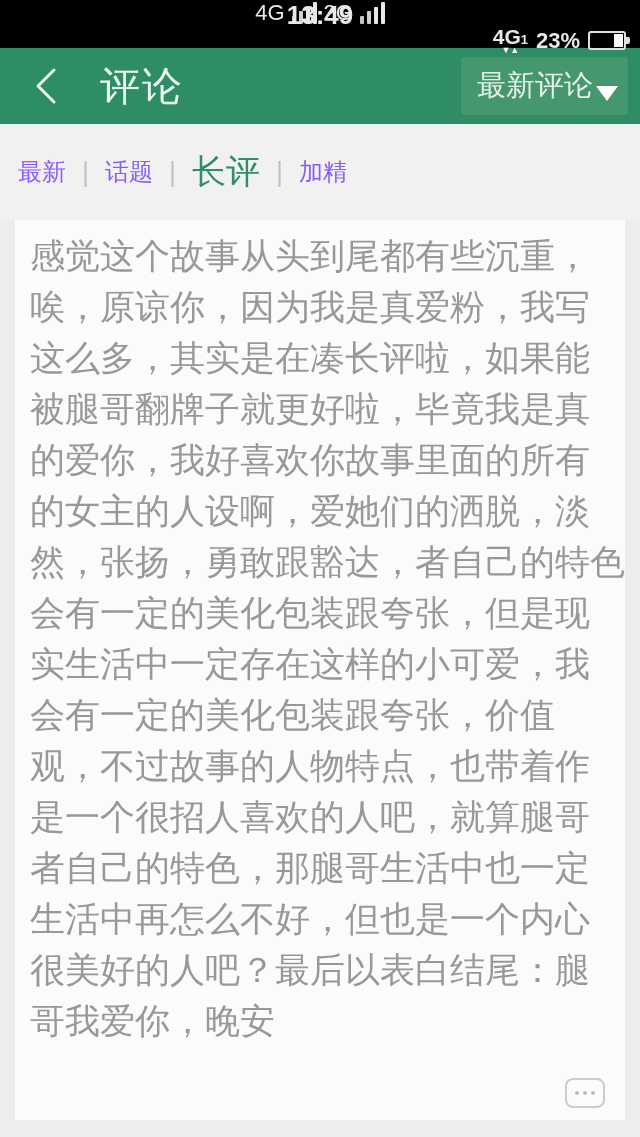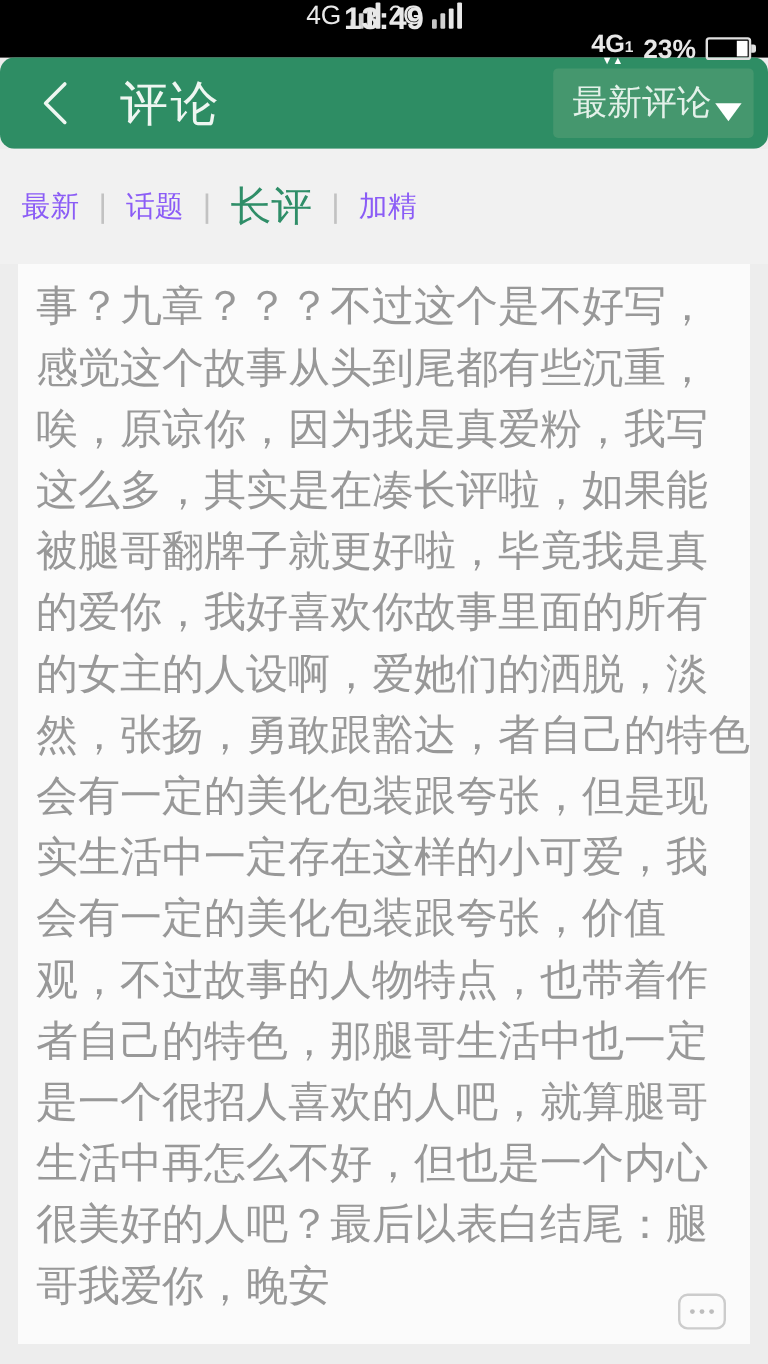--- a/index.html
+++ b/index.html
@@ -37,21 +37,21 @@
   .batt-pct { font-size: 22px; font-weight: 600; }
   .battery { position: relative; width: 38px; height: 19px;
     border: 2px solid #e0e0e0; border-radius: 3px; display:inline-block; }
   .battery:after { content:""; position:absolute; right:-6px; top:4px;
     width:4px; height:7px; background:#e0e0e0; border-radius:0 2px 2px 0; }
   .battery .fill { position:absolute; right:1px; top:1px; bottom:1px; width:9px; background:#fff; }
 
   
   .header {
     height: 76px; background: #2e8d64;
-    display: flex; align-items: center; padding: 0 12px 0 34px; border-radius: 12px;
+    display: flex; align-items: center; padding: 0 12px 0 34px;
   }
   .back { width: 26px; height: 40px; display:flex; align-items:center; cursor: pointer; }
   .title { color: #eef6f1; font-size: 40px; margin-left: 40px; letter-spacing: 2px; }
   .sort-btn {
     margin-left: auto; background: #45976e; border: none; cursor: pointer;
     color: #e3f1e9; font-size: 29px; font-family: inherit;
     height: 58px; padding: 0 10px 0 16px; border-radius: 4px;
     display: flex; align-items: center;
   }
   .sort-btn .tri {
@@ -140,34 +140,33 @@
     <span class="tab-sep">|</span>
     <span class="tab">话题</span>
     <span class="tab-sep">|</span>
     <span class="tab active">长评</span>
     <span class="tab-sep">|</span>
     <span class="tab">加精</span>
   </div>
 
   <div class="card">
     <div class="comment-text">
-        <div class="comment-line">事？九章？？？不过这个是不好写，</div>
         <div class="comment-line">感觉这个故事从头到尾都有些沉重，</div>
         <div class="comment-line">唉，原谅你，因为我是真爱粉，我写</div>
         <div class="comment-line">这么多，其实是在凑长评啦，如果能</div>
         <div class="comment-line">被腿哥翻牌子就更好啦，毕竟我是真</div>
         <div class="comment-line">的爱你，我好喜欢你故事里面的所有</div>
         <div class="comment-line">的女主的人设啊，爱她们的洒脱，淡</div>
         <div class="comment-line">然，张扬，勇敢跟豁达，者自己的特色</div>
         <div class="comment-line">会有一定的美化包装跟夸张，但是现</div>
         <div class="comment-line">实生活中一定存在这样的小可爱，我</div>
         <div class="comment-line">会有一定的美化包装跟夸张，价值</div>
         <div class="comment-line">观，不过故事的人物特点，也带着作</div>
+        <div class="comment-line">是一个很招人喜欢的人吧，就算腿哥</div>
         <div class="comment-line">者自己的特色，那腿哥生活中也一定</div>
-        <div class="comment-line">是一个很招人喜欢的人吧，就算腿哥</div>
         <div class="comment-line">生活中再怎么不好，但也是一个内心</div>
         <div class="comment-line">很美好的人吧？最后以表白结尾：腿</div>
         <div class="comment-line">哥我爱你，晚安</div>
       </div>
     <button class="more-btn">
       <i></i>
         <i></i>
         <i></i>
     </button>
   </div>

